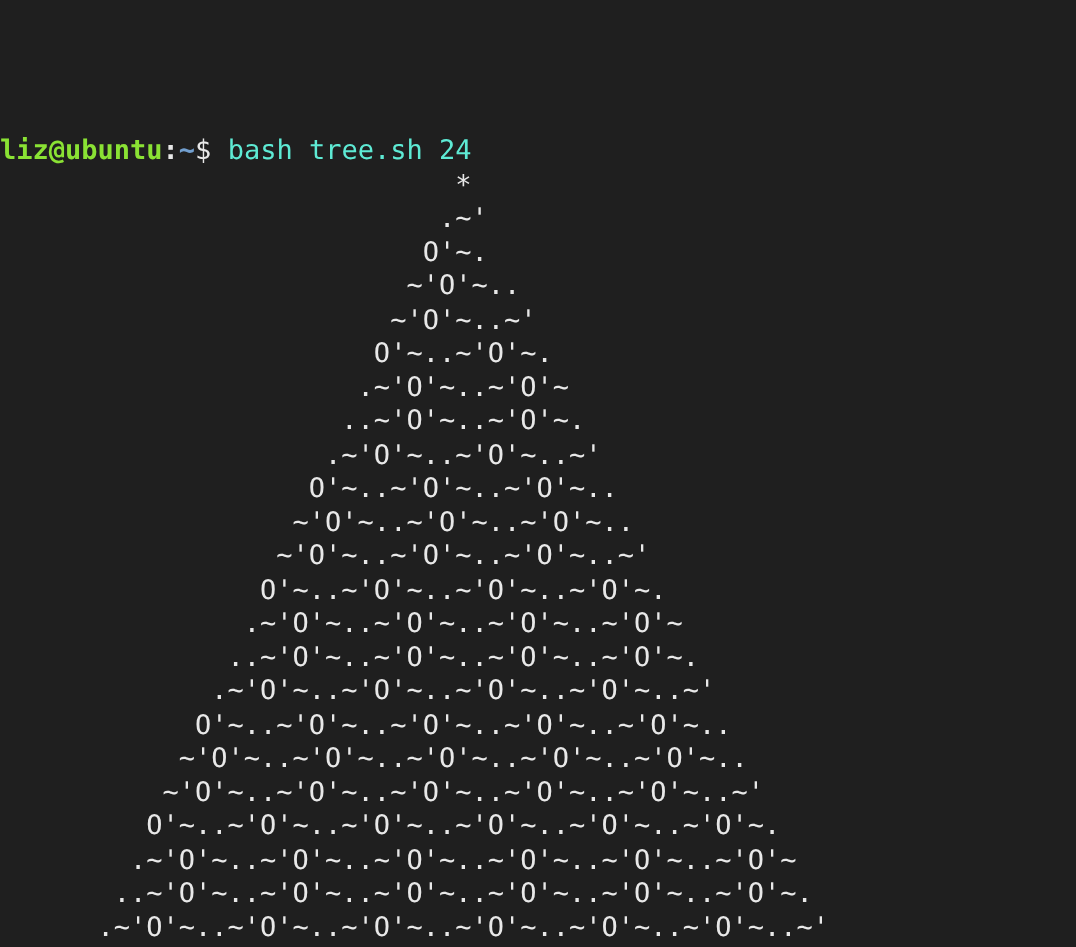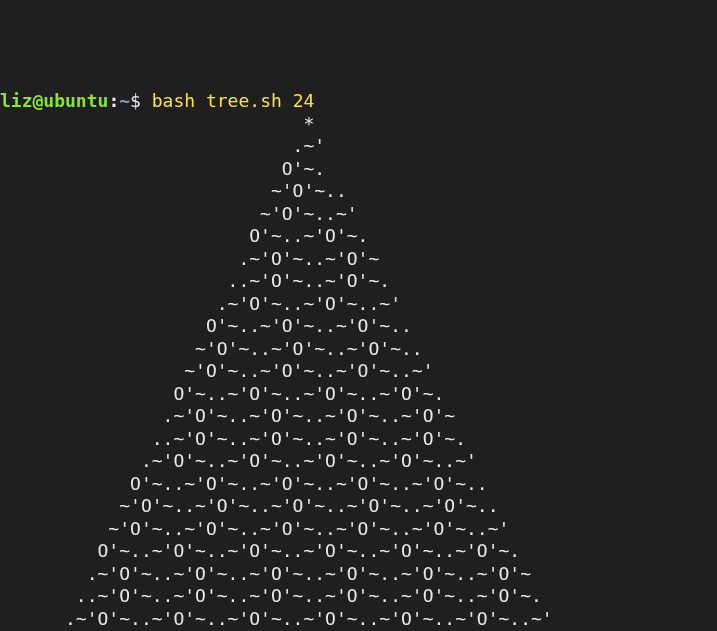--- a/index.html
+++ b/index.html
@@ -12,21 +12,21 @@
       width: 717px;
       height: 631px;
       overflow: hidden;
       white-space: pre;
     }
     .prompt-user { color: #8ae234; font-weight: bold; margin-top: 28px; }
     .prompt-host { color: #8ae234; font-weight: bold; text-align: right; }
     .prompt-colon { color: #e8e8e8; font-weight: bold; }
     .prompt-path { color: #729fcf; font-weight: bold; }
     .prompt-dollar { color: #e8e8e8; }
-    .cmd { color: #fde047; }
+    .cmd { color: #5eead4; }
     .tree { color: #e8e8e8; }
   </style>
 </head>
 <body>
 
 
 
 <div><span class="prompt-user">liz</span><span class="prompt-user">@</span><span class="prompt-host">ubuntu</span><span class="prompt-colon">:</span><span class="prompt-path">~</span><span class="prompt-dollar">$ </span><span class="cmd">bash tree.sh 24</span>
 <span class="tree">                            *</span>
 <span class="tree">                           .~'</span>

